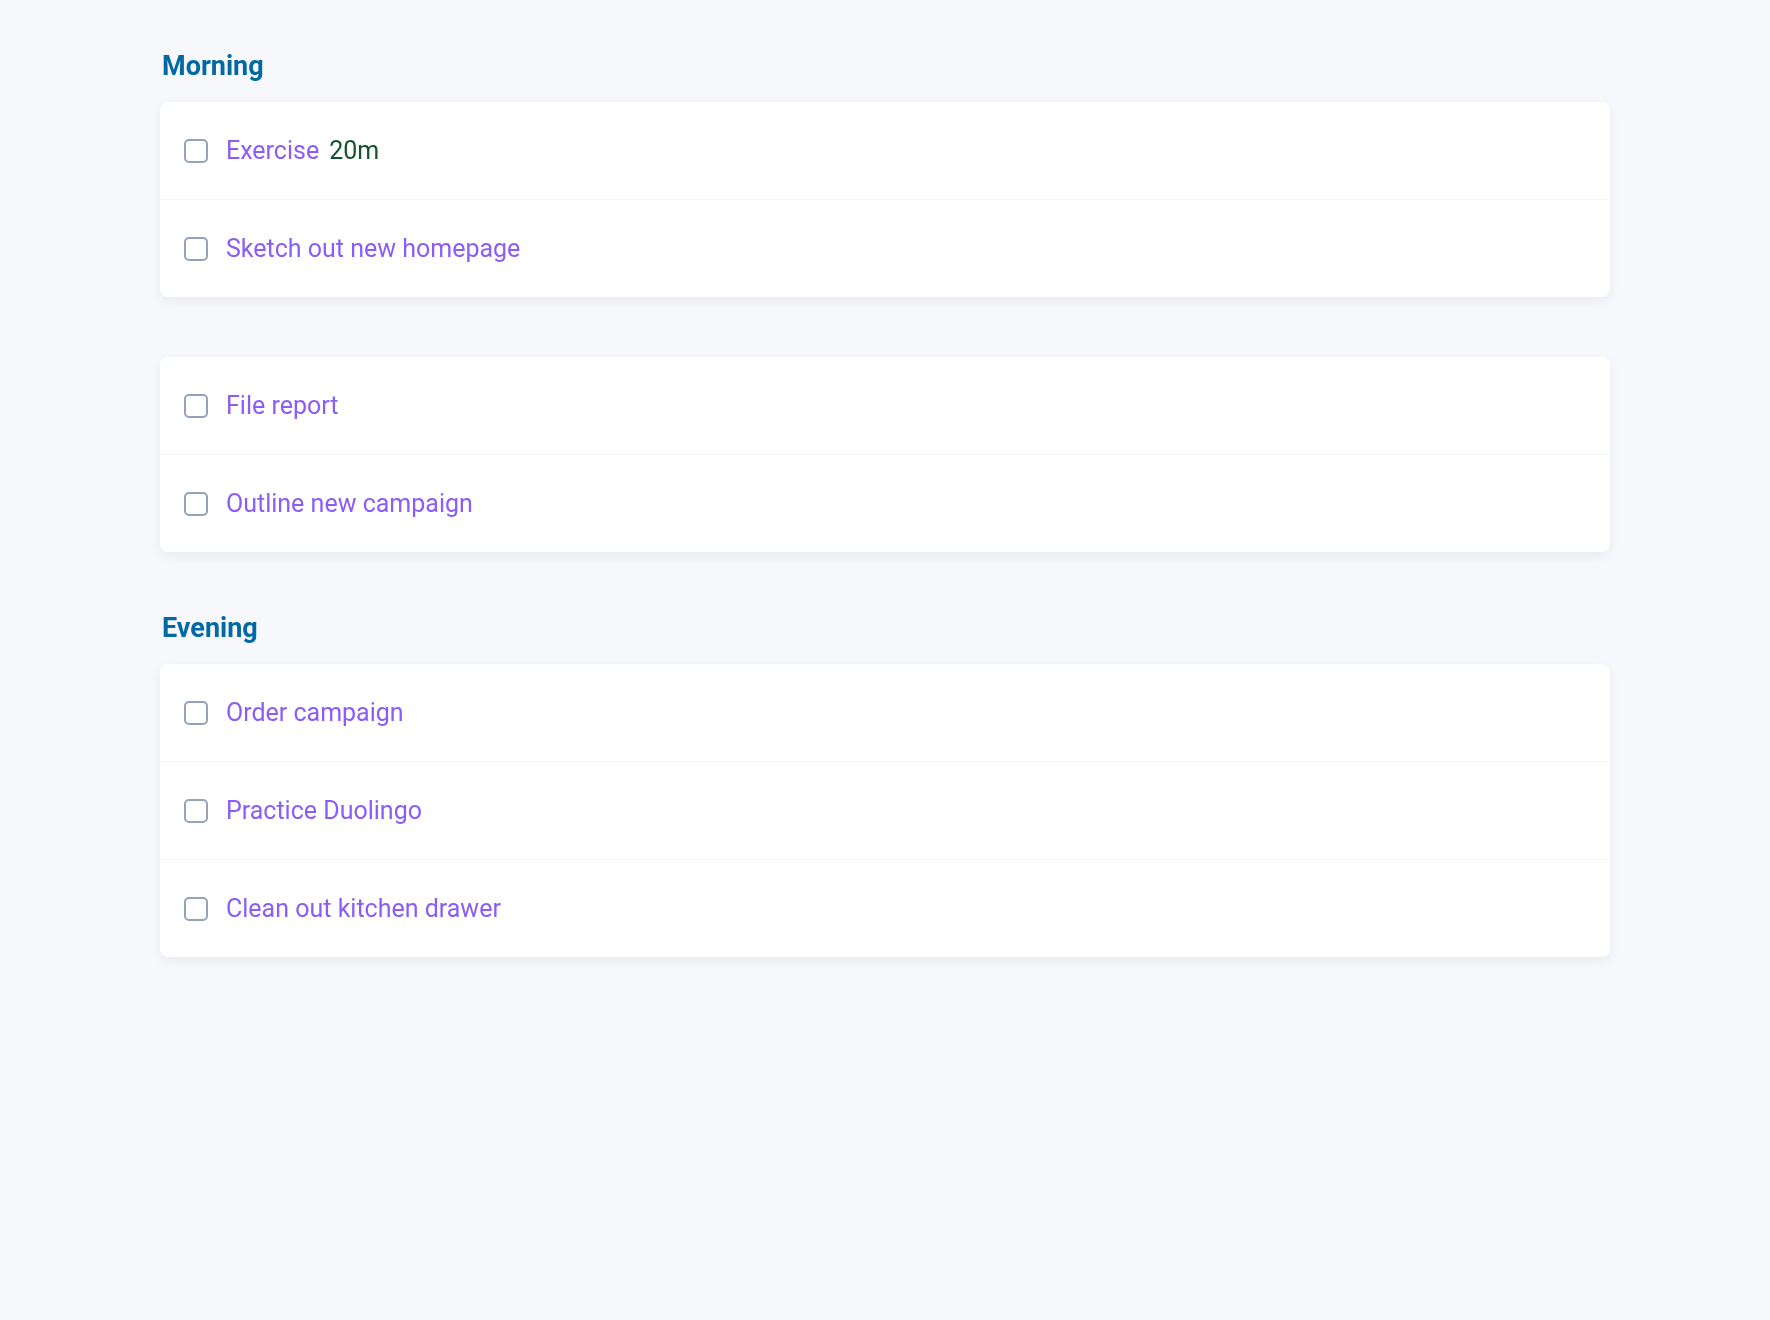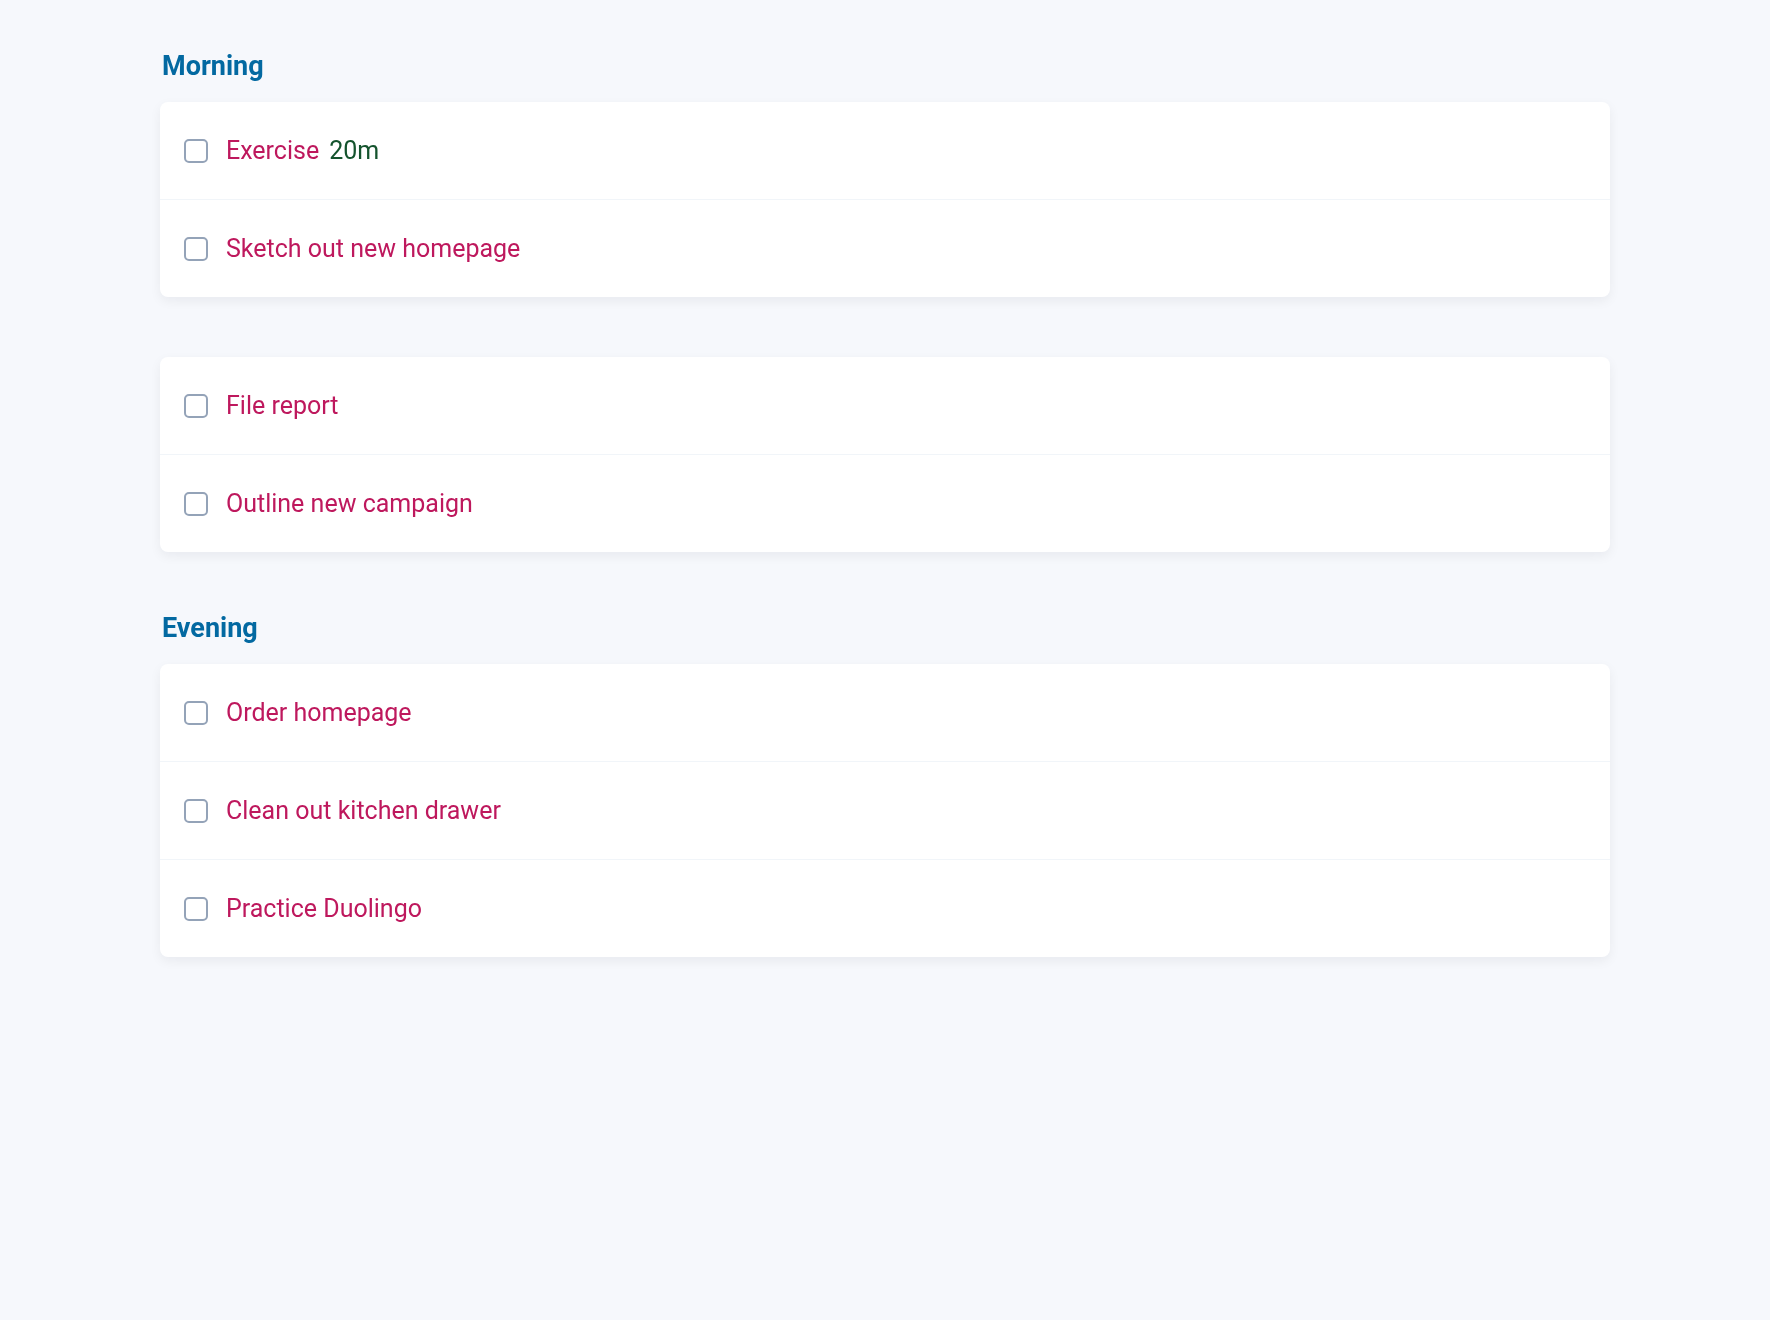--- a/index.html
+++ b/index.html
@@ -50,21 +50,21 @@
       height: 24px;
       border: 2.5px solid #94a3b8;
       border-radius: 5px;
       margin-right: 18px;
       flex-shrink: 0;
       background: #ffffff;
       cursor: pointer;
     }
     .task-label {
       font-size: 25px;
-      color: #be185d;
+      color: #8b5cf6;
       font-weight: 400;
     }
     .duration {
       color: #14532d;
       margin-left: 6px;
     }
   </style>
 </head>
 <body>
 
@@ -108,34 +108,34 @@
       </div>
     </div>
   </div>
 
   <div class="section">
     <h2 class="section-heading">Evening</h2>
     <div class="card">
       <div class="task-row">
         <div class="checkbox"></div>
         <div>
-          <span class="task-label">Order homepage</span>
+          <span class="task-label">Order campaign</span>
+          <span class="task-label duration"></span>
+        </div>
+      </div>
+      <div class="task-row">
+        <div class="checkbox"></div>
+        <div>
+          <span class="task-label">Practice Duolingo</span>
           <span class="task-label duration"></span>
         </div>
       </div>
       <div class="task-row">
         <div class="checkbox"></div>
         <div>
           <span class="task-label">Clean out kitchen drawer</span>
           <span class="task-label duration"></span>
         </div>
       </div>
-      <div class="task-row">
-        <div class="checkbox"></div>
-        <div>
-          <span class="task-label">Practice Duolingo</span>
-          <span class="task-label duration"></span>
-        </div>
-      </div>
     </div>
   </div>
 
 </div>
 
 </body></html>

